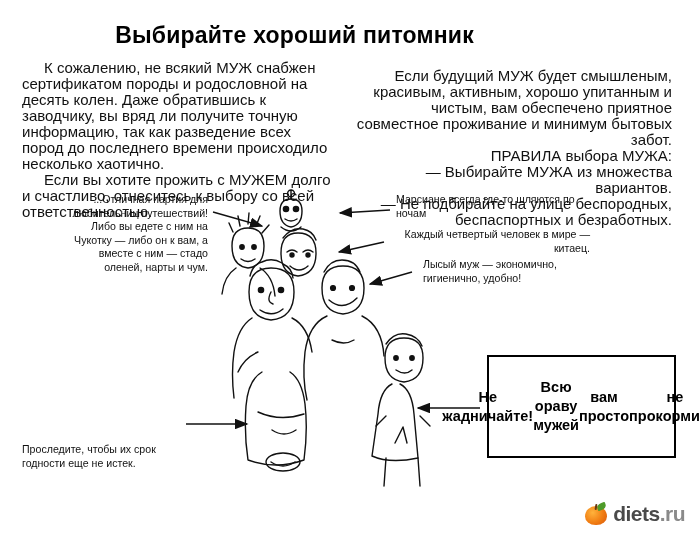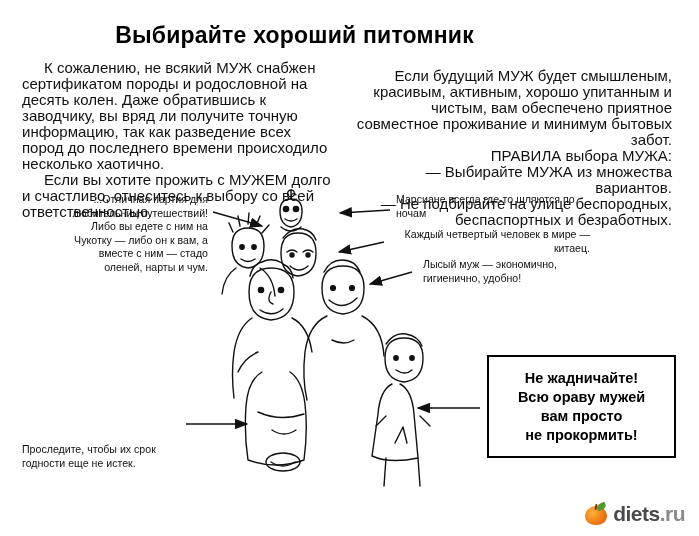--- a/index.html
+++ b/index.html
@@ -57,21 +57,21 @@
   
   #slogan-box {
     position: absolute;
     top: 355px;
     left: 487px;
     width: 189px;
     height: 103px;
     border: 2px solid #000;
     box-sizing: border-box;
     display: flex;
-    flex-direction: column;
+    flex-direction: row;
     align-items: center;
     justify-content: center;
   }
   #slogan-box div {
     font-size: 14.5px;
     font-weight: bold;
     line-height: 19px;
     text-align: center;
     color: #000;
   }

